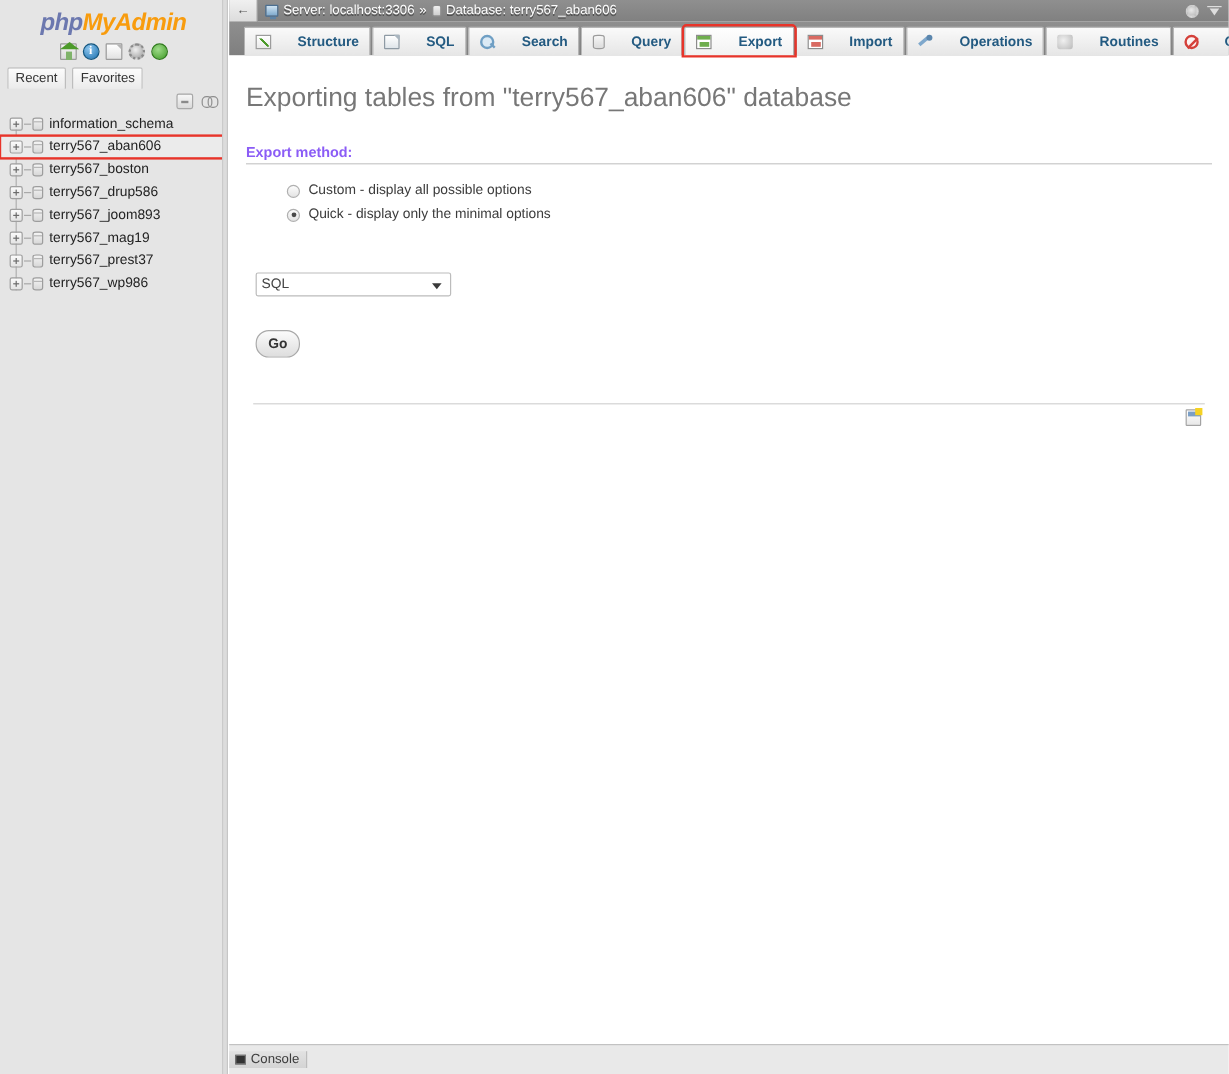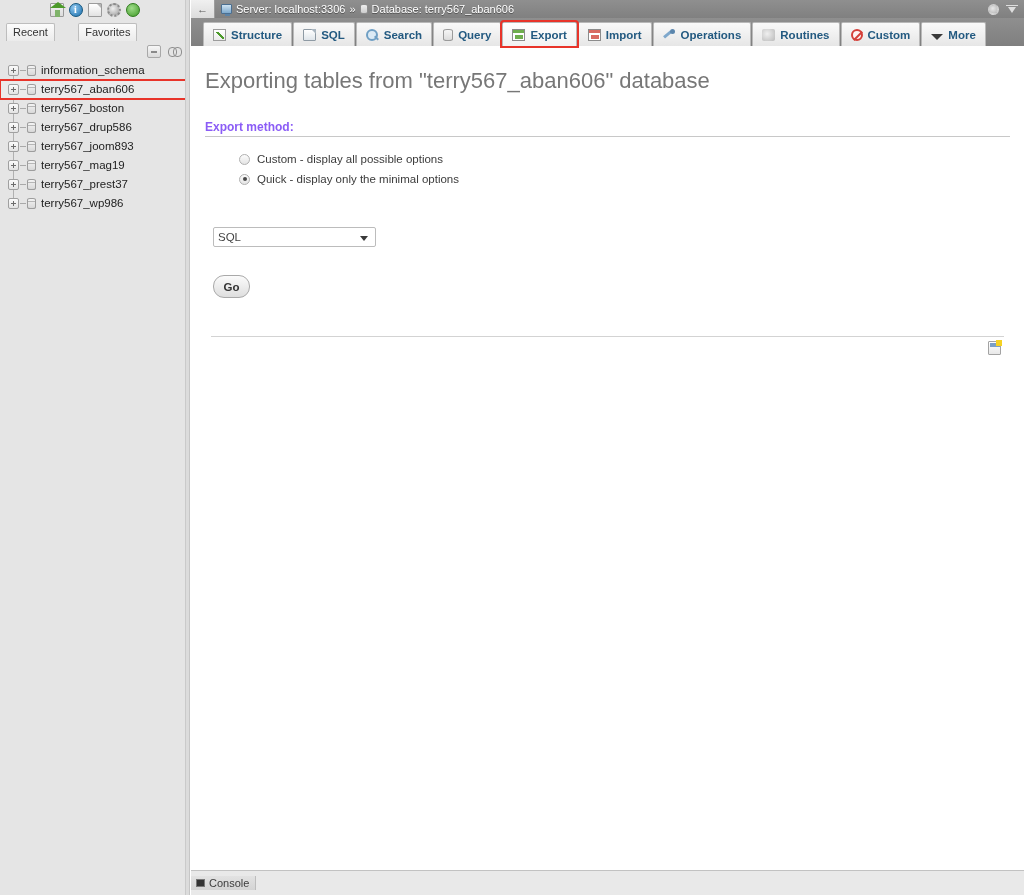--- a/index.html
+++ b/index.html
@@ -87,21 +87,21 @@
   #nav-tabs { padding: 2px 6px 0 6px; }
   .navtab {
     display: inline-block;
     padding: 2px 6px 3px 6px;
     background: linear-gradient(#fcfcfc,#ebebeb);
     border: 1px solid #bdbdbd;
     border-bottom: none;
     border-radius: 2px 2px 0 0;
     color: #333;
     font-size: 11px;
-    margin-right: 20px;
+    margin-right: 2px;
   }
   #tree-tools {
     text-align: right;
     padding: 3px 6px 4px 0;
     height: 18px;
   }
   .tool-collapse {
     display:inline-block; width:14px; height:13px;
     background: linear-gradient(#f7f7f7,#dadada);
     border: 1px solid #a8a8a8; border-radius:2px;
@@ -241,21 +241,21 @@
 
   
   #tabs {
     height: 28px;
     background: linear-gradient(#8f8f8f,#7f7f7f);
     display: flex; align-items: flex-end;
     padding-left: 12px;
     position: relative;
   }
   .tab {
-    display:flex; align-items:center; gap:5px;
+    display:flex; align-items:center; gap:22px;
     height: 24px;
     padding: 0 9px;
     background: linear-gradient(#fafafa,#e6e6e6);
     border: 1px solid #b9b9b9;
     border-bottom: none;
     border-radius: 2px 2px 0 0;
     color: #235a81;
     font-weight: bold;
     font-size: 11.5px;
     margin-right: 1px;
@@ -475,20 +475,23 @@
     border-right: 1px solid #c6c6c6;
   }
 </style>
 </head>
 <body>
 
 <div id="app">
 
   <div id="sidebar">
 
+    <div id="logo">
+      <span class="php">php</span><span class="my">My</span><span class="admin">Admin</span>
+    </div>
 
     <div id="logo-icons">
       <span class="licon icon-home"></span>
       <span class="licon icon-help">i</span>
       <span class="licon icon-doc"></span>
       <span class="licon icon-gear"></span>
       <span class="licon icon-refresh"></span>
     </div>
 
     <div id="nav-tabs">

